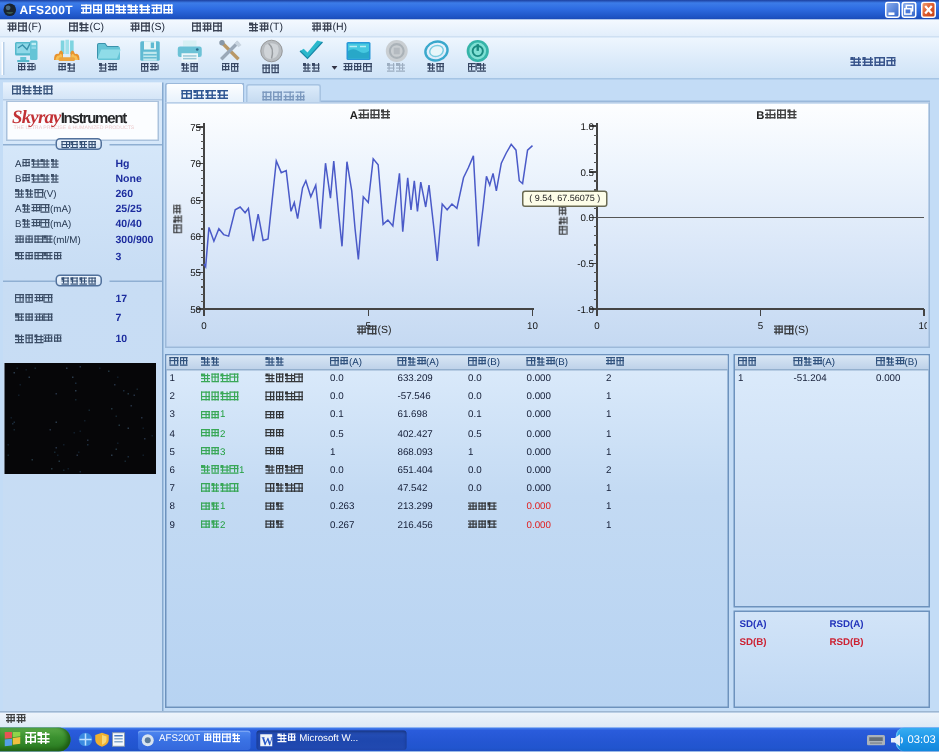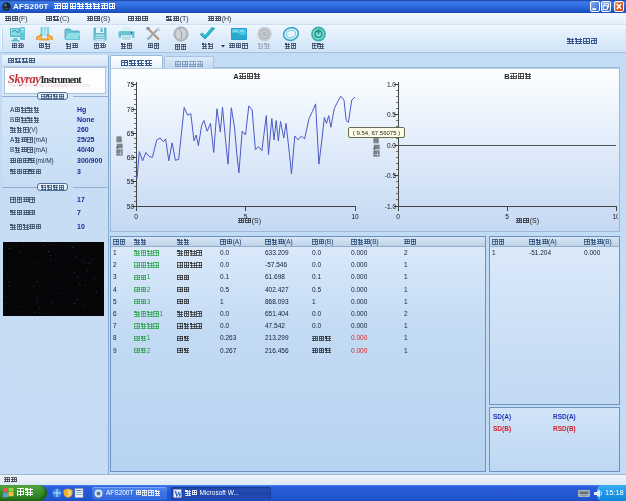--- a/index.html
+++ b/index.html
@@ -233,21 +233,21 @@
         <rect x="7.7" y="3.4" width="1.6" height="4.5" fill="#1a8a80"></rect>
       </svg>
       <div class="lb"><span class="g v1"></span><span class="g v2"></span></div>
     </div>
 <div id="done"><span class="g v2"></span><span class="g v2"></span><span class="g v1"></span><span class="g v3"></span></div>
 </div>
 
 <div class="ab" id="lp">
  <div id="lph"><span class="g v1"></span><span class="g v2"></span><span class="g v2"></span><span class="g v1"></span></div>
  <div id="logo">
-  <div style="position:absolute;left:3px;top:1px;white-space:nowrap"><span style="font-family:'Liberation Serif',serif;font-style:italic;font-weight:bold;font-size:12.5px;color:#c23236;letter-spacing:-.5px">Skyray</span><span style="font-family:Liberation Serif, serif;font-weight:bold;font-size:10px;color:#26282a;letter-spacing:-.8px">Instrument</span></div>
+  <div style="position:absolute;left:3px;top:1px;white-space:nowrap"><span style="font-family:'Liberation Serif',serif;font-style:italic;font-weight:bold;font-size:12.5px;color:#c23236;letter-spacing:-.5px">Skyray</span><span style="font-family:Liberation Sans, sans-serif;font-weight:bold;font-size:10px;color:#26282a;letter-spacing:-.8px">Instrument</span></div>
   <div style="position:absolute;left:4px;top:16px;font-size:6px;color:#e0a0a2;opacity:.55;white-space:nowrap;transform:scale(.58,.55);transform-origin:0 0">THE ULTRA PRECISE &amp; HUMANIZED PRODUCTS</div>
  </div>
  <div class="fline" style="left:0;top:41px;width:35px"></div>
     <div class="fline" style="left:71px;top:41px;width:35px"></div>
  <div class="fld" style="left:35px;top:36.5px"><span class="g v1"></span><span class="g v2"></span><span class="g v2"></span><span class="g v1"></span></div>
  <div class="lrow" style="top:51px">A<span class="g v3"></span><span class="g v2"></span><span class="g v2"></span><span class="g v2"></span></div>
     <div class="lval" style="top:51px">Hg</div>
  <div class="lrow" style="top:61px">B<span class="g v3"></span><span class="g v2"></span><span class="g v2"></span><span class="g v2"></span></div>
     <div class="lval" style="top:61px">None</div>
  <div class="lrow" style="top:71px"><span class="g v2"></span><span class="g v2"></span><span class="g v1"></span>(V)</div>
@@ -529,21 +529,21 @@
   <svg class="ab" style="left:2px;top:2px" width="9" height="9">
         <circle cx="4.5" cy="4.5" r="4" fill="#d8e4f0"></circle>
         <circle cx="4.5" cy="4.5" r="2" fill="#5a7a9a"></circle>
       </svg>AFS200T <span class="g v3"></span><span class="g v1"></span><span class="g v1"></span><span class="g v2"></span></div>
  <div class="tkb" style="left:171px;width:100px;background:linear-gradient(180deg,#2750b8 0%,#1e47ae 50%,#2149b0 100%);box-shadow:inset 0 1px 2px #16337e">
   <svg class="ab" style="left:2px;top:2px" width="9" height="9">
         <rect x="0.5" y="0.5" width="8" height="8" fill="#f0f4f8"></rect>
         <text x="1.2" y="7.5" font-size="8" font-weight="bold" fill="#2858c8" font-family="Liberation Serif">W</text>
       </svg><span class="g v2"></span><span class="g v3"></span> Microsoft W...</div>
  <div id="tray">
-      <span style="position:absolute;left:7px;top:3px;font-size:7.5px;color:#fff">15:18</span>
+      <span style="position:absolute;left:7px;top:3px;font-size:7.5px;color:#fff">03:03</span>
     </div>
  <svg class="ab" style="left:578px;top:5px" width="12" height="7">
       <rect x="0" y="0" width="12" height="7" rx="1" fill="#aab2ba"></rect>
       <rect x="1.5" y="1.5" width="9" height="2.5" fill="#646e78"></rect>
       <rect x="2" y="4.8" width="8" height="1.2" fill="#8a929a"></rect>
     </svg>
  <svg class="ab" style="left:594px;top:4px" width="8" height="9">
       <path d="M0 3 h2.5 L6 0.5 V8.5 L2.5 6 H0 Z" fill="#e8f0f8"></path>
       <path d="M6.8 2.5 Q8.3 4.5 6.8 6.5" stroke="#e8f0f8" fill="none"></path>
     </svg>

